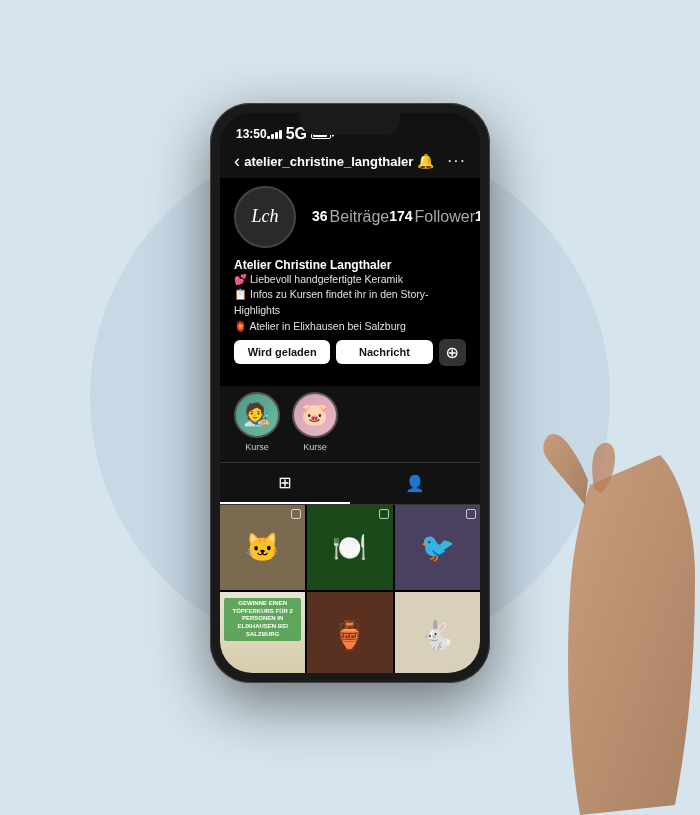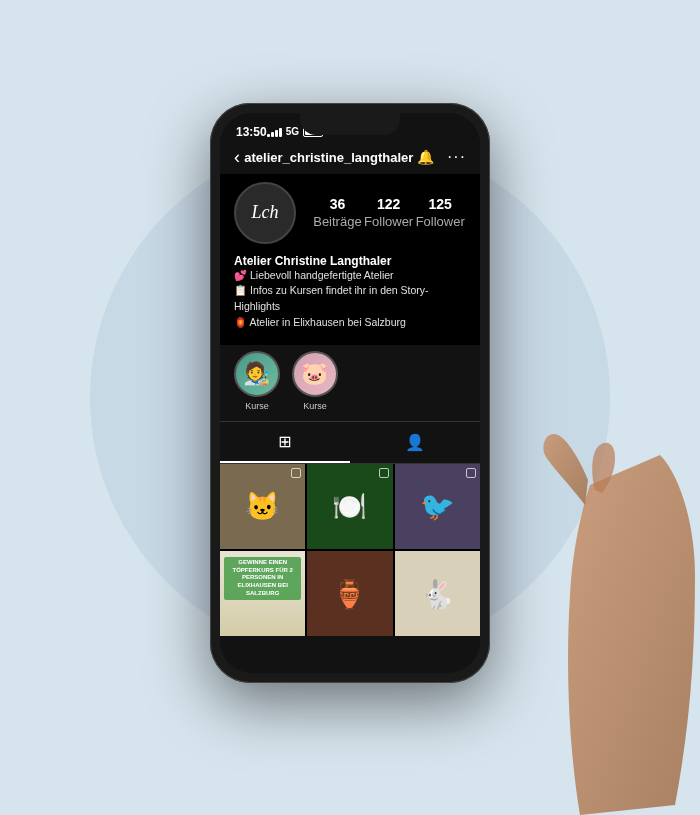--- a/index.html
+++ b/index.html
@@ -91,21 +91,21 @@
       gap: 1px;
       height: 10px;
     }
     .signal-bar {
       background: #fff;
       border-radius: 1px;
       width: 3px;
     }
     .status-text {
       color: #fff;
-      font-size: 10px;
+      font-size: 16px;
       font-weight: 600;
     }
     .battery {
       width: 20px;
       height: 10px;
       border: 1.5px solid #fff;
       border-radius: 2px;
       position: relative;
       display: flex;
       align-items: center;
@@ -196,34 +196,33 @@
     }
 
     .stats-container {
       display: flex;
       flex: 1;
       justify-content: space-around;
     }
 
     .stat-item {
       display: flex;
-      flex-direction: column;
-      align-items: center;
+      flex-direction: row;
       gap: 2px;
     }
 
     .stat-number {
       color: #fff;
       font-size: 14px;
       font-weight: 700;
     }
 
     .stat-label {
       color: #aaa;
-      font-size: 13px;
+      font-size: 16px;
     }
 
     .profile-name {
       color: #fff;
       font-size: 12px;
       font-weight: 600;
     }
 
     .profile-bio {
       color: #e0e0e0;
@@ -505,37 +504,42 @@
             <div class="avatar">
               <span class="avatar-logo">Lch</span>
             </div>
           </div>
           <div class="stats-container">
             <div class="stat-item">
               <span class="stat-number">36</span>
               <span class="stat-label">Beiträge</span>
             </div>
             <div class="stat-item">
-              <span class="stat-number">122</span>
+              <span class="stat-number">174</span>
               <span class="stat-label">Follower</span>
             </div>
             <div class="stat-item">
               <span class="stat-number">125</span>
               <span class="stat-label">Follower</span>
             </div>
           </div>
         </div>
 
         <div class="profile-name">Atelier Christine Langthaler</div>
         <div class="profile-bio">
-          <div>💕 Liebevoll handgefertigte Atelier</div>
+          <div>💕 Liebevoll handgefertigte Keramik</div>
           <div>📋 Infos zu Kursen findet ihr in den Story-Highlights</div>
           <div>🏮 Atelier in Elixhausen bei Salzburg</div>
         </div>
 
+        <div class="action-buttons">
+          <button class="btn btn-follow">Wird geladen</button>
+          <button class="btn btn-message">Nachricht</button>
+          <div class="btn-add" style="font-size:16px; color:#fff; background:#333; border-radius:6px; padding:4px 7px; cursor:pointer;">⊕</div>
+        </div>
       </div>
 
       <div class="highlights">
         <div class="highlight-item">
           <div class="highlight-circle highlight-circle-1">
             <span style="font-size:22px;">🧑‍🎨</span>
           </div>
           <span class="highlight-label">Kurse</span>
         </div>
         <div class="highlight-item">

